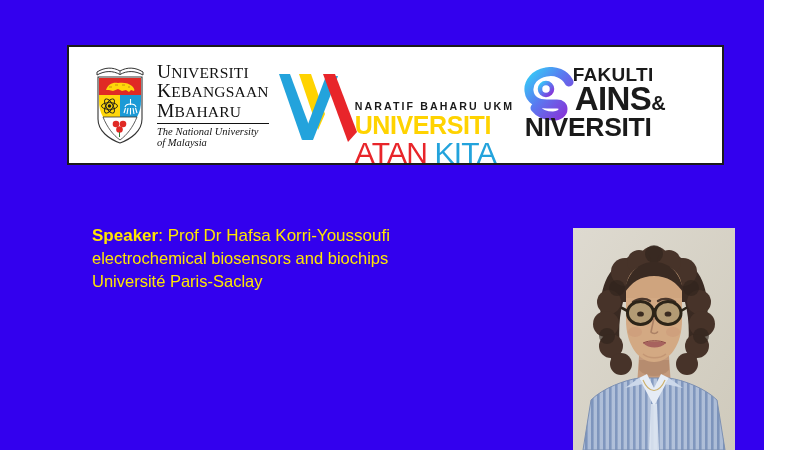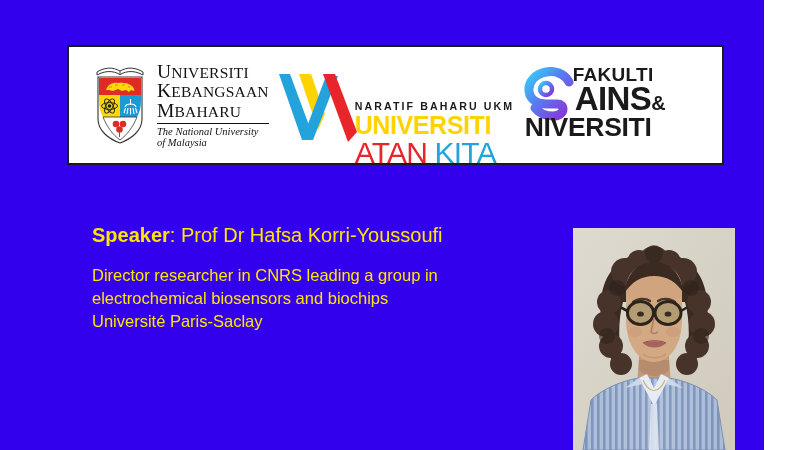--- a/index.html
+++ b/index.html
@@ -163,21 +163,21 @@
     top: 224px;
     width: 470px;
     color: #ffe600;
     font-family: "Liberation Sans", sans-serif;
   }
   .t-line {
     font-size: 16.5px;
     line-height: 23px;
     white-space: nowrap;
   }
-  .t-speaker { font-size: 20px; margin-bottom: 17px; }
+  .t-speaker { font-size: 17px; }
   .t-speaker b { font-weight: bold; }
   .t-gap { height: 22px; }
 
   
   #portrait {
     position: absolute;
     left: 573px;
     top: 228px;
     width: 162px;
     height: 222px;
@@ -273,21 +273,20 @@
       <div class="fst-text">
         <div class="fst-l1">FAKULTI</div>
         <div class="fst-l2"><span>AINS</span><span class="amp">&amp;</span></div>
         <div class="fst-l3">NIVERSITI</div>
       </div>
     </div>
   </div>
 
   <div id="body-text">
     <div class="t-line t-speaker"><b>Speaker</b><span>: </span><span>Prof Dr Hafsa Korri-Youssoufi</span></div>
-    <div class="t-line">Director researcher in CNRS leading a group in</div>
     <div class="t-line">electrochemical biosensors and biochips</div>
     <div class="t-line">Université Paris-Saclay</div>
     <div class="t-gap"></div>
   </div>
 
   <div id="portrait">
     <svg viewBox="0 0 162 222">
       <defs>
         <linearGradient id="bgw" x1="0" y1="0" x2="1" y2="1">
           <stop offset="0%" stop-color="#dedad0"></stop>

